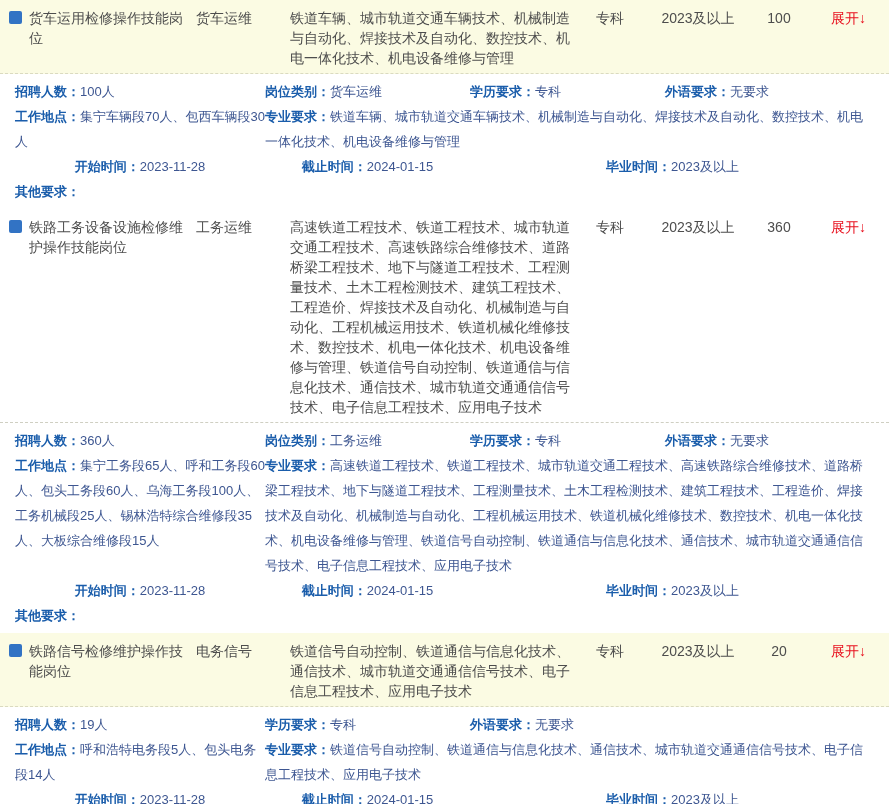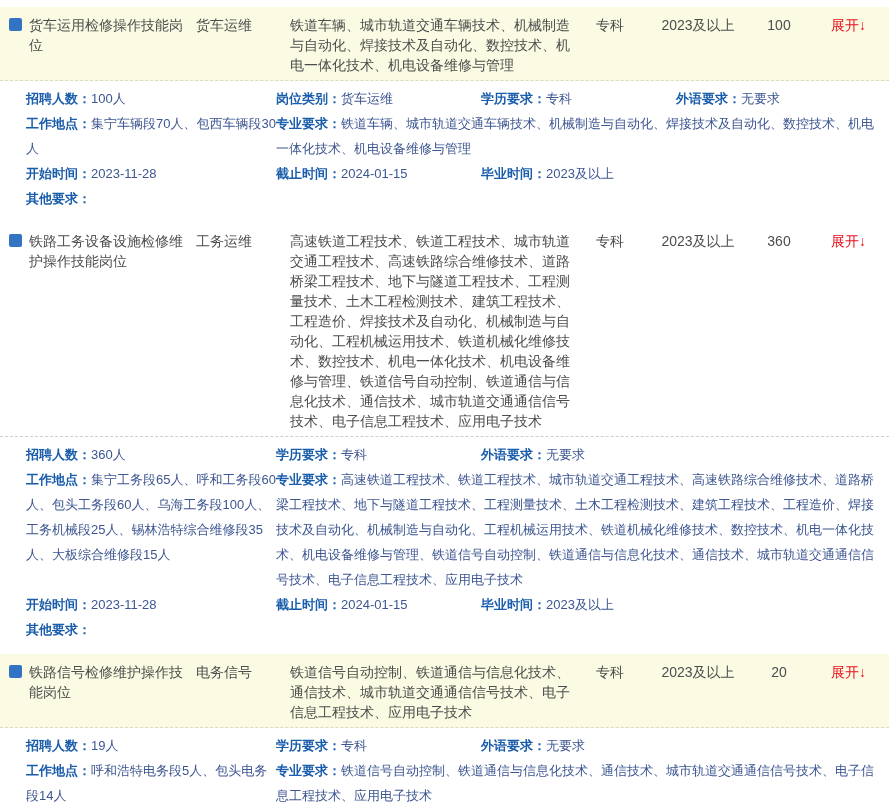--- a/index.html
+++ b/index.html
@@ -8,43 +8,42 @@
     background:#ffffff;
     font-family:"Liberation Sans", sans-serif;
   }
   
   .job-row {
     display:flex; align-items:flex-start;
     padding:8px 0 5px 0;
     border-bottom:1px dashed #cfcfc2;
     font-size:14px; line-height:20px; color:#4d4d4d;
     background:#ffffff;
-    margin-top:7px;
   }
   .job-row.hl { background:#fbfbe3; border-bottom-color:#dadac0; }
   .c-title { width:186px; box-sizing:border-box; padding-left:9px; display:flex; }
   .bullet {
     width:13px; height:13px; flex:none;
     background:#3273c4; border-radius:2px;
     margin:3px 7px 0 0;
   }
   .c-cat    { width:100px; box-sizing:border-box; padding-left:10px; }
   .c-majors { width:288px; box-sizing:border-box; padding-left:4px; }
   .c-edu    { width:72px;  text-align:center; }
   .c-grad   { width:104px; text-align:center; }
   .c-count  { width:58px;  text-align:center; }
   .c-expand { width:81px;  text-align:center; color:#e8101e; cursor:pointer; }
   
   .detail {
-    padding:5px 14px 5px 26px;
+    padding:5px 14px 5px 15px;
     font-size:13px; line-height:25px; color:#3d5691;
   }
   .d-row  { display:grid; grid-template-columns:250px 205px 195px 1fr; }
   .d-rowB { display:grid; grid-template-columns:250px 1fr; align-items:start; }
-  .d-rowC { display:grid; grid-template-columns:250px 205px 1fr; }
+  .d-rowC { display:grid; grid-template-columns:250px 205px 1fr;text-align:center; }
   .lbl { color:#1a5dab; font-weight:bold; }
 </style>
 </head>
 <body>
 
 <div>
 
   <div class="job-row hl">
     <div class="c-title">
       <span class="bullet"></span>
@@ -84,20 +83,21 @@
     <div class="c-cat">工务运维</div>
     <div class="c-majors">高速铁道工程技术、铁道工程技术、城市轨道交通工程技术、高速铁路综合维修技术、道路桥梁工程技术、地下与隧道工程技术、工程测量技术、土木工程检测技术、建筑工程技术、工程造价、焊接技术及自动化、机械制造与自动化、工程机械运用技术、铁道机械化维修技术、数控技术、机电一体化技术、机电设备维修与管理、铁道信号自动控制、铁道通信与信息化技术、通信技术、城市轨道交通通信信号技术、电子信息工程技术、应用电子技术</div>
     <div class="c-edu">专科</div>
     <div class="c-grad">2023及以上</div>
     <div class="c-count">360</div>
     <div class="c-expand">展开↓</div>
   </div>
   <div class="detail">
     <div class="d-row">
       <div><span class="lbl">招聘人数：</span><span>360人</span></div>
+      <div><span class="lbl">岗位类别：</span><span>工务运维</span></div>
       <div><span class="lbl">学历要求：</span><span>专科</span></div>
       <div><span class="lbl">外语要求：</span><span>无要求</span></div>
     </div>
     <div class="d-rowB">
       <div><span class="lbl">工作地点：</span><span>集宁工务段65人、呼和工务段60人、包头工务段60人、乌海工务段100人、工务机械段25人、锡林浩特综合维修段35人、大板综合维修段15人</span></div>
       <div><span class="lbl">专业要求：</span><span>高速铁道工程技术、铁道工程技术、城市轨道交通工程技术、高速铁路综合维修技术、道路桥梁工程技术、地下与隧道工程技术、工程测量技术、土木工程检测技术、建筑工程技术、工程造价、焊接技术及自动化、机械制造与自动化、工程机械运用技术、铁道机械化维修技术、数控技术、机电一体化技术、机电设备维修与管理、铁道信号自动控制、铁道通信与信息化技术、通信技术、城市轨道交通通信信号技术、电子信息工程技术、应用电子技术</span></div>
     </div>
     <div class="d-rowC">
       <div><span class="lbl">开始时间：</span><span>2023-11-28</span></div>
       <div><span class="lbl">截止时间：</span><span>2024-01-15</span></div>

